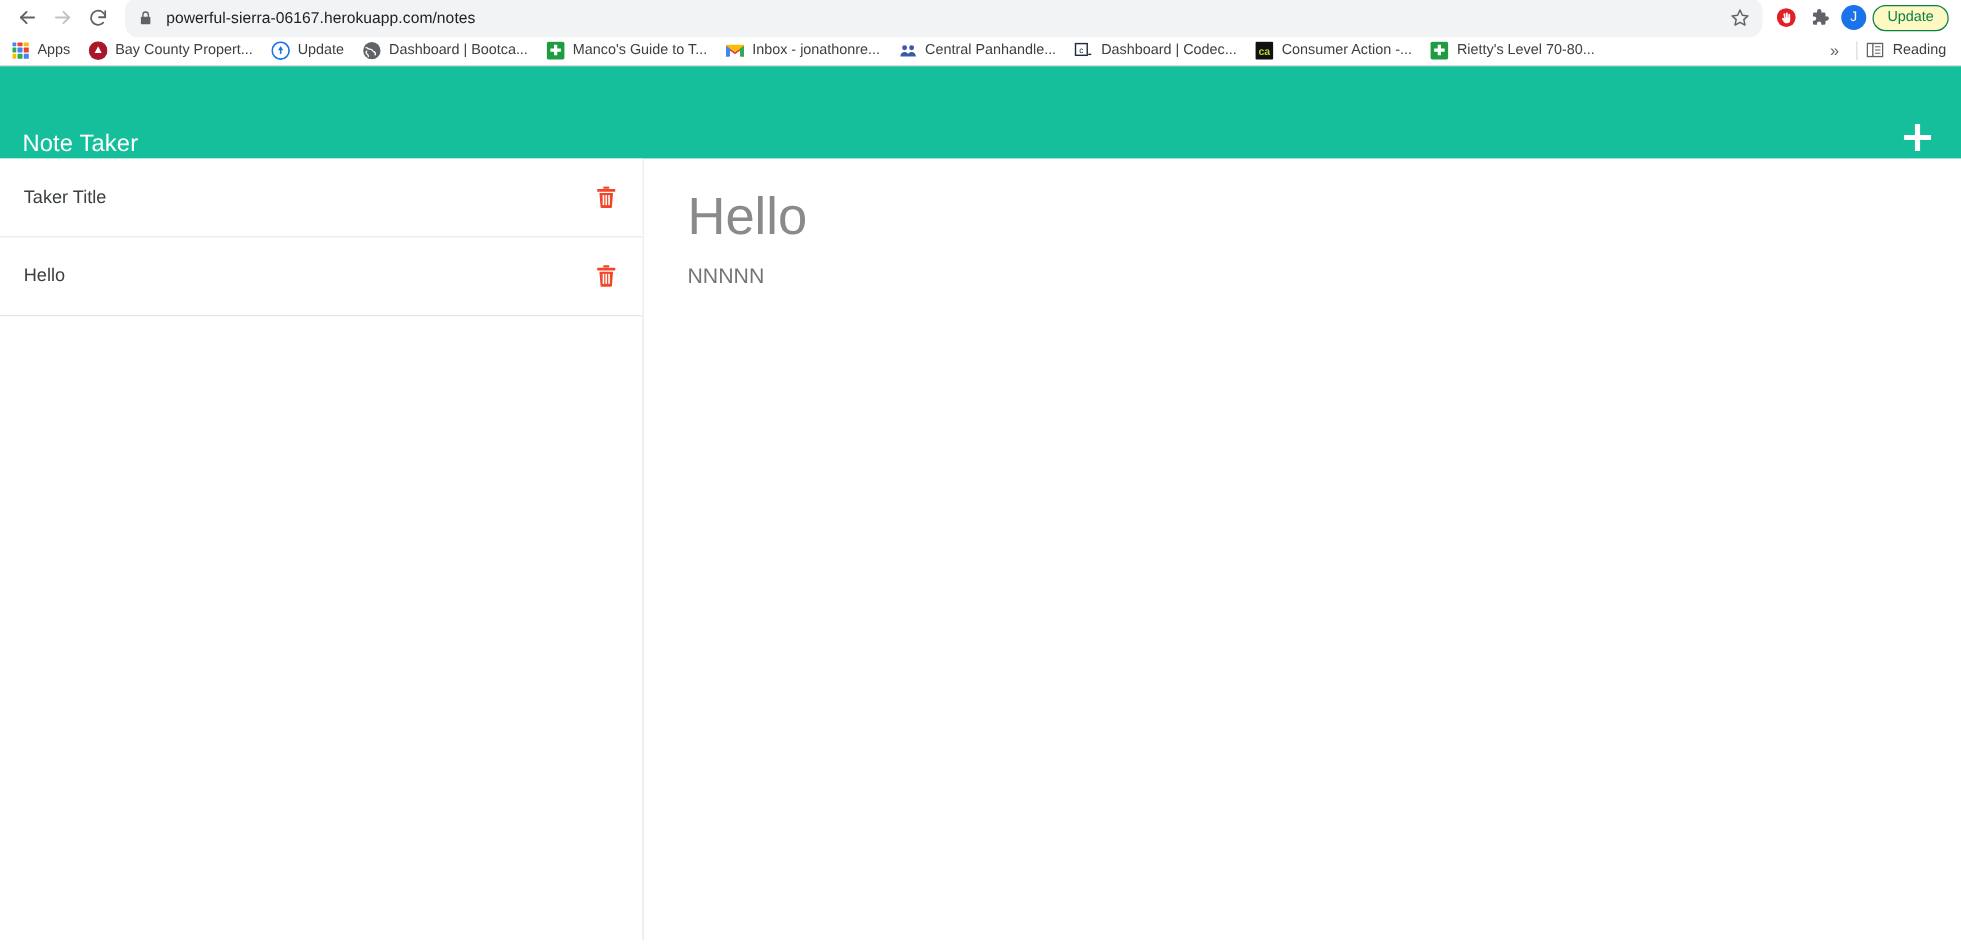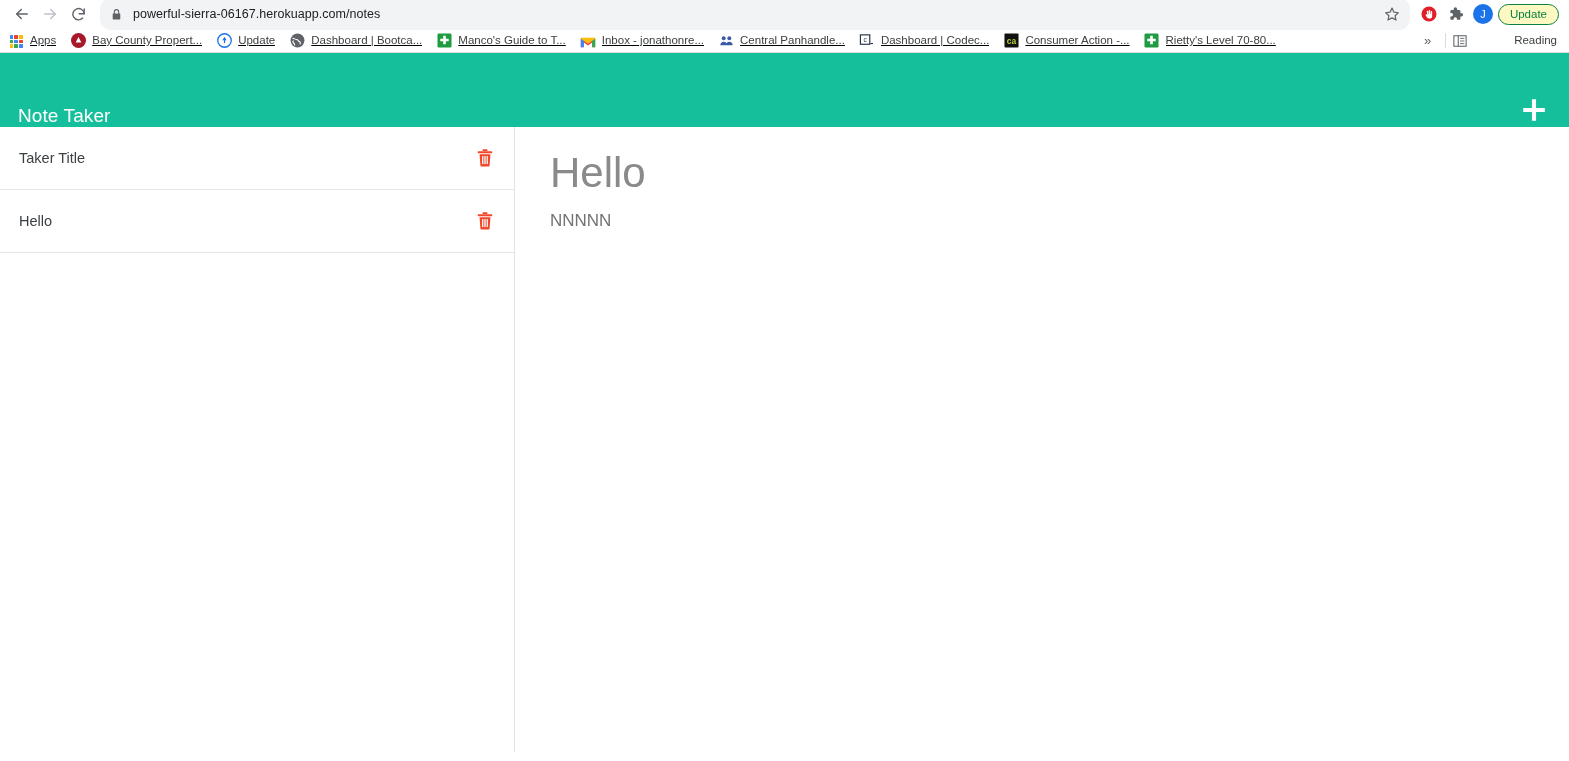--- a/index.html
+++ b/index.html
@@ -108,27 +108,26 @@
     background: #ffffff;
     border-bottom: 1px solid #dadce0;
     overflow: hidden;
   }
   .bookmark {
     display: flex;
     align-items: center;
     flex: 0 0 auto;
     margin-right: 14px;
     max-width: 165px;
-    text-decoration: underline;
   }
   .bm-ico {
     width: 16px; height: 16px;
     flex: 0 0 auto;
     margin-right: 6px;
-    display: flex; align-items: flex-end; justify-content: center;
+    display: flex; align-items: center; justify-content: center;
     font-size: 10px;
   }
   .bm-label {
     font-size: 11.5px;
     color: #3c4043;
     white-space: nowrap;
     overflow: hidden;
     text-overflow: ellipsis;
   }
   #bm-spacer { flex: 1 1 auto; }
@@ -141,21 +140,20 @@
   #bm-divider {
     flex: 0 0 auto;
     width: 1px; height: 15px;
     background: #dadce0;
     margin: 0 6px;
   }
   #reading-list {
     flex: 0 0 auto;
     display: flex; align-items: center;
     margin-right: 4px;
-    gap: 40px;
   }
 
   
   .apps-grid {
     width: 13px; height: 13px;
     display: grid;
     grid-template-columns: repeat(3, 1fr);
     grid-template-rows: repeat(3, 1fr);
     gap: 1px;
   }

